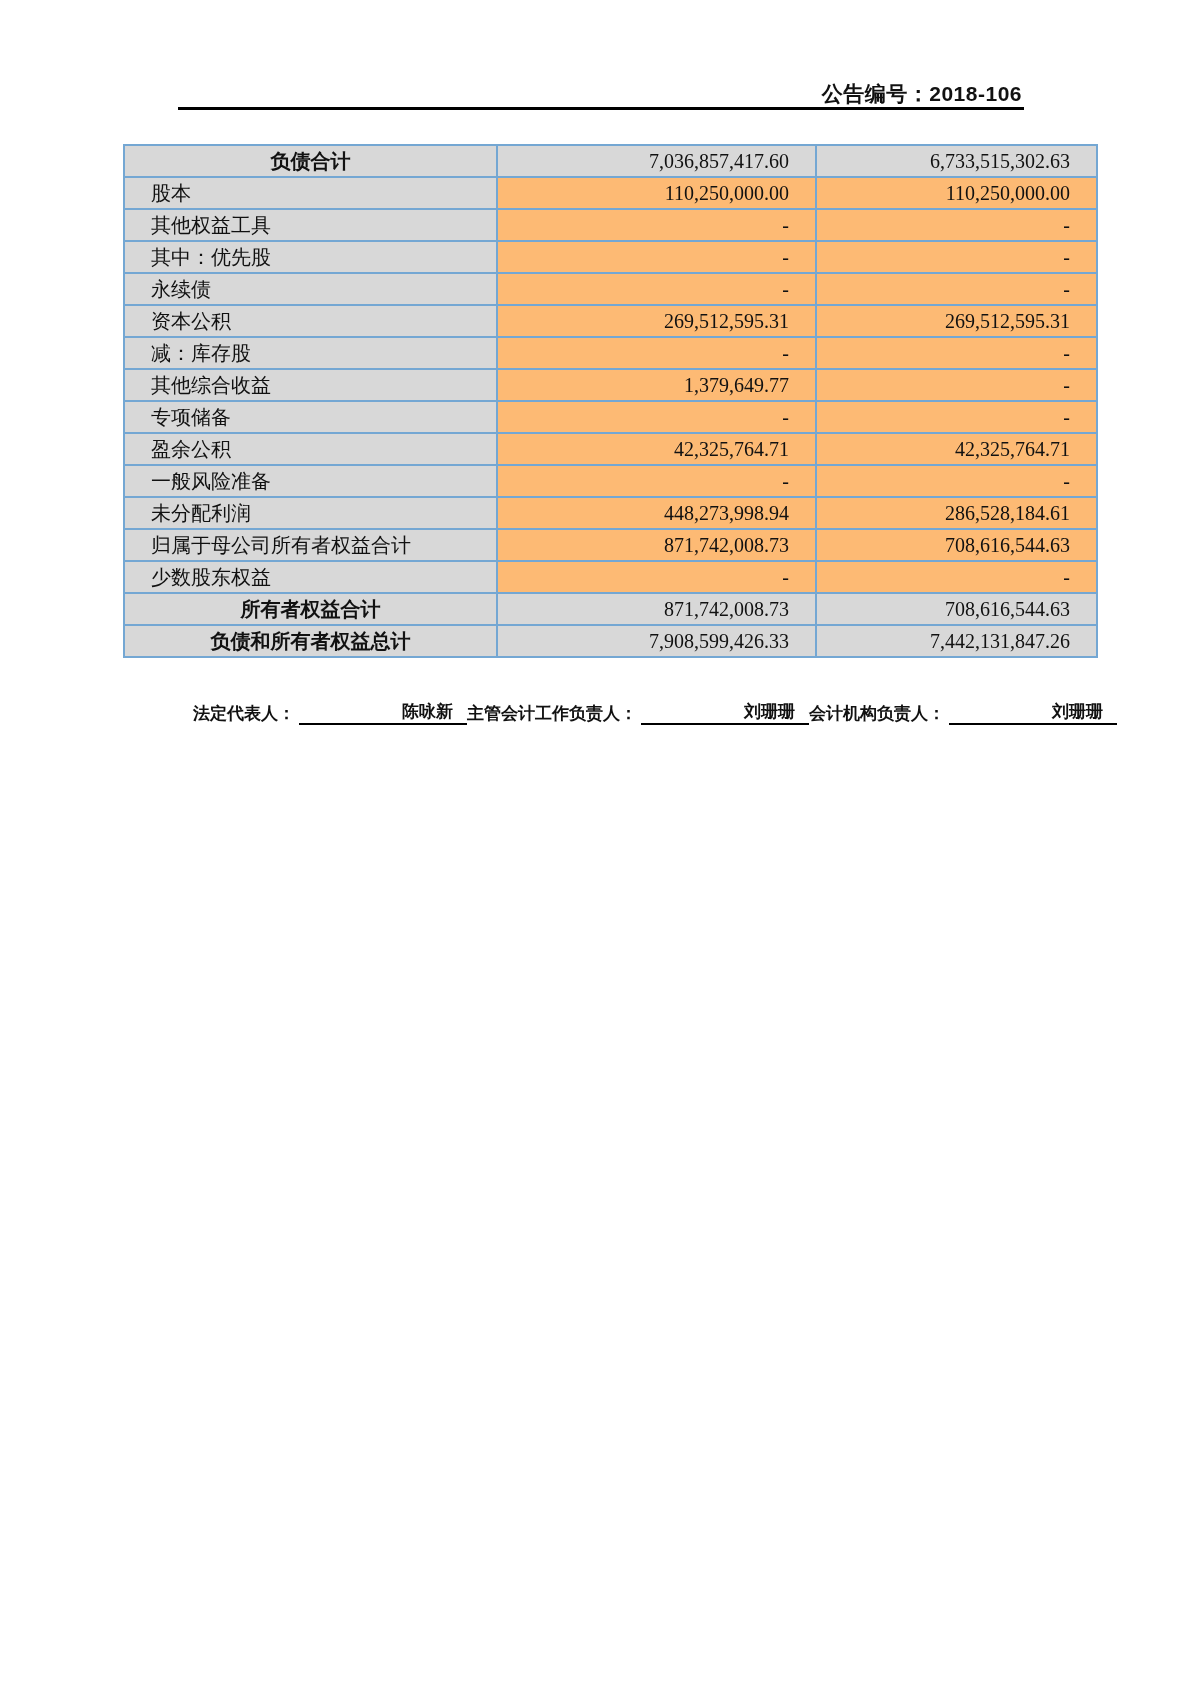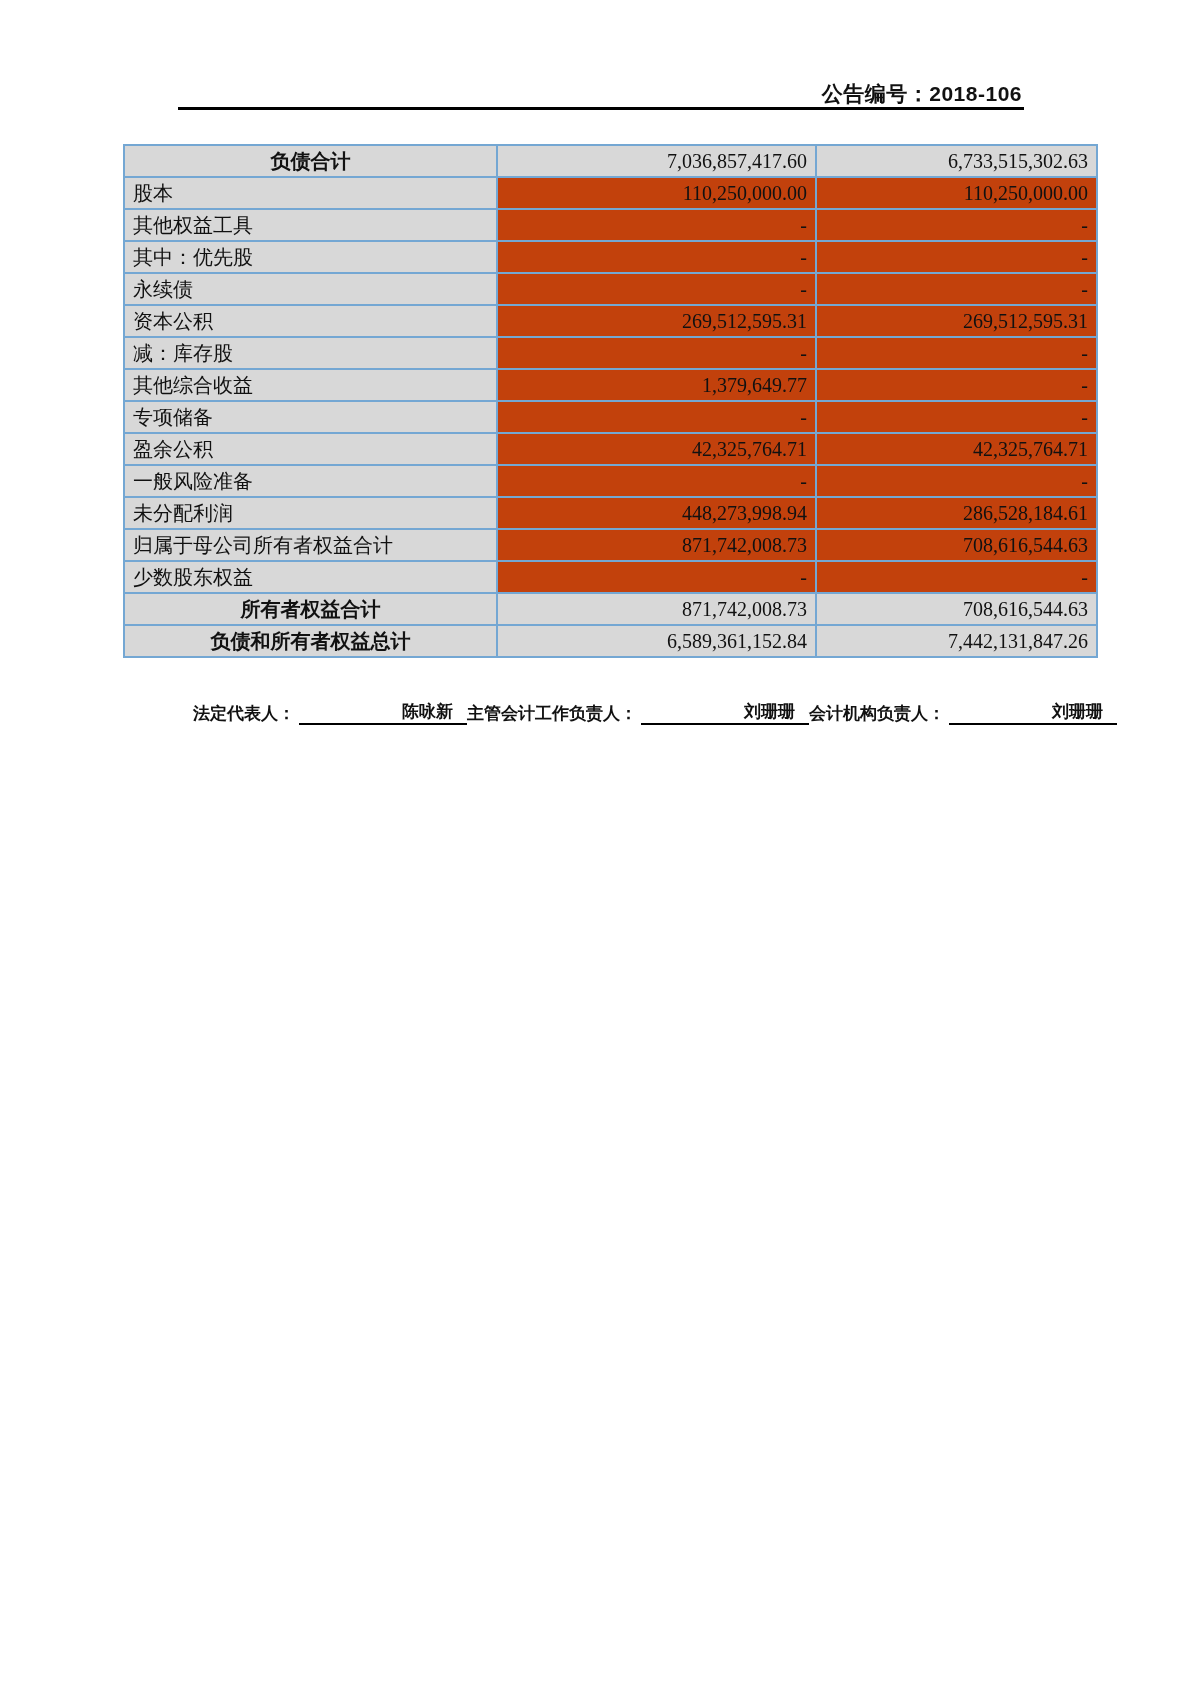--- a/index.html
+++ b/index.html
@@ -36,30 +36,30 @@
     table-layout:fixed;
     font-size:20px;
   }
   table.balance col.c1{width:373px;}
   table.balance col.c2{width:319px;}
   table.balance col.c3{width:281px;}
   table.balance td{
     border:2px solid #74a7d3;
     height:30px;
     line-height:30px;
-    padding:0 8px;
+    padding:0 26px;
     overflow:hidden;
     white-space:nowrap;
   }
   td.label{
     background:#d8d8d8;
     text-align:left;
   }
   td.val{
-    background:#c2410c;
+    background:#fdba74;
     text-align:right;
   }
   tr.total td{background:#d8d8d8;}
   tr.total td.label{
     text-align:center;
     font-weight:bold;
   }
   tr.section td.label{font-weight:bold;}
   td.indent{padding-left:56px;}
   
@@ -178,21 +178,21 @@
         <td class="val">-</td>
         <td class="val">-</td>
       </tr>
       <tr class="total">
         <td class="label">所有者权益合计</td>
         <td class="val">871,742,008.73</td>
         <td class="val">708,616,544.63</td>
       </tr>
       <tr class="total">
         <td class="label">负债和所有者权益总计</td>
-        <td class="val">6,589,361,152.84</td>
+        <td class="val">7,908,599,426.33</td>
         <td class="val">7,442,131,847.26</td>
       </tr>
     </tbody>
   </table>
 
   <div class="signatures">
     <span class="sig-label">法定代表人：</span>
     <span class="sig-name">陈咏新</span>
     <span class="sig-gap"></span>
     <span class="sig-label">主管会计工作负责人：</span>

